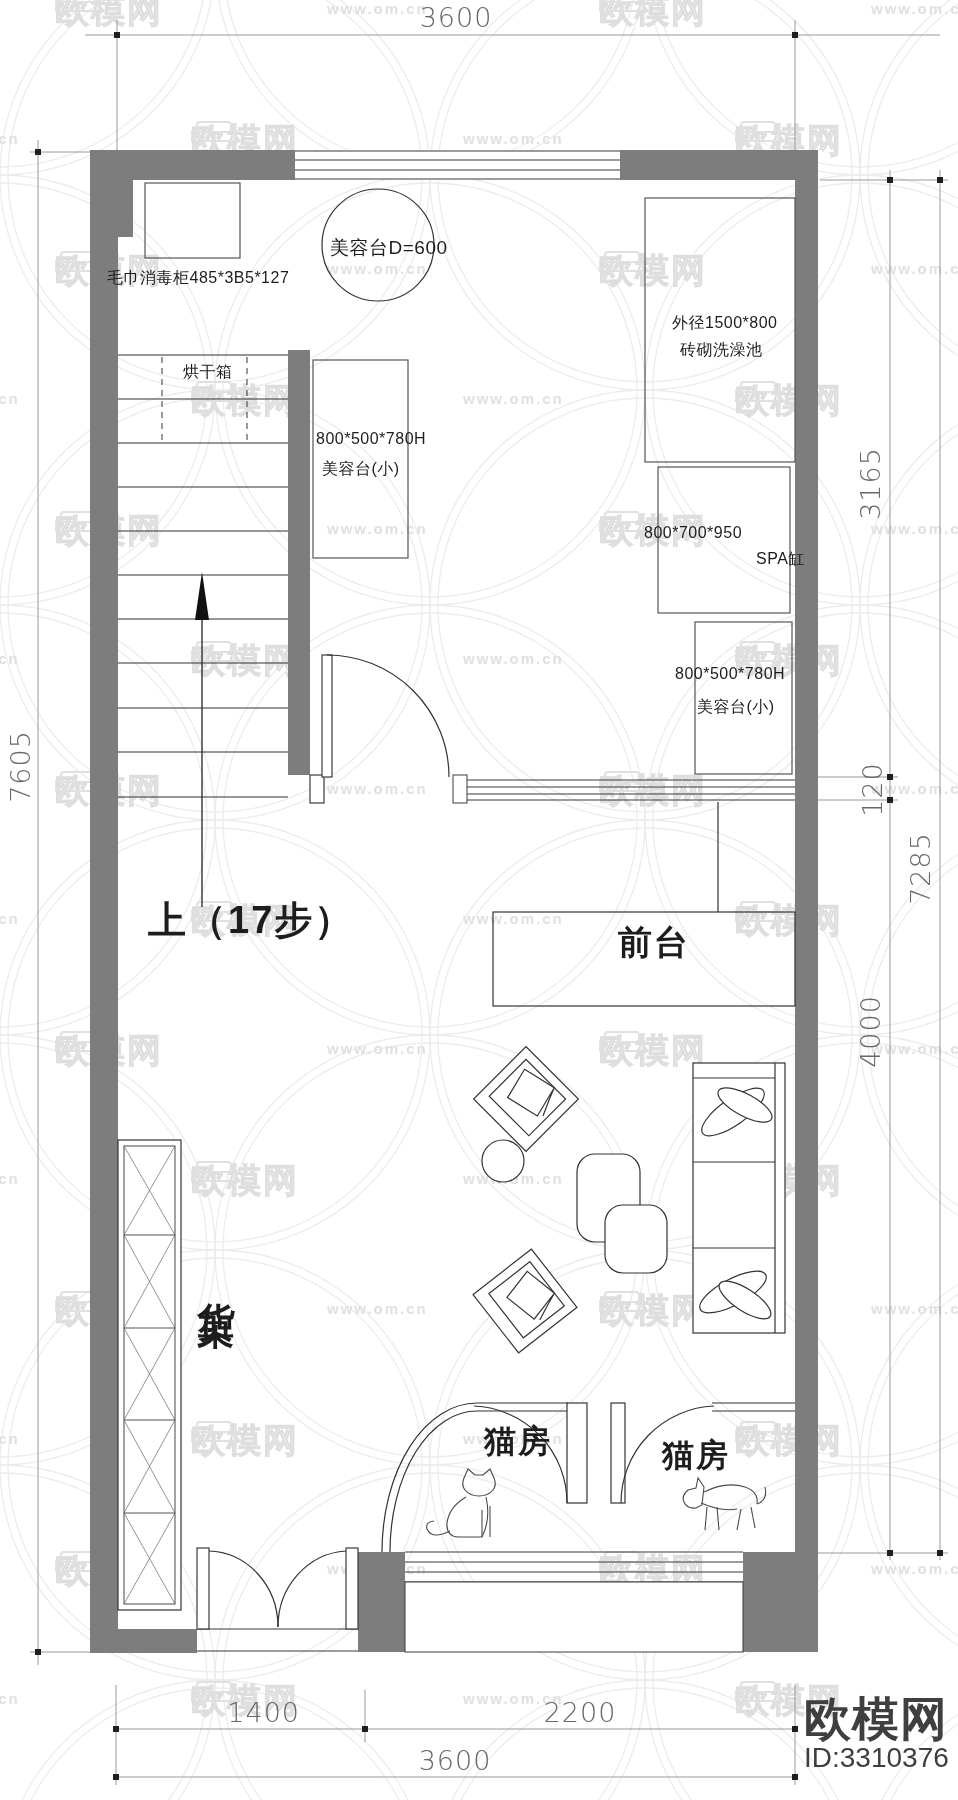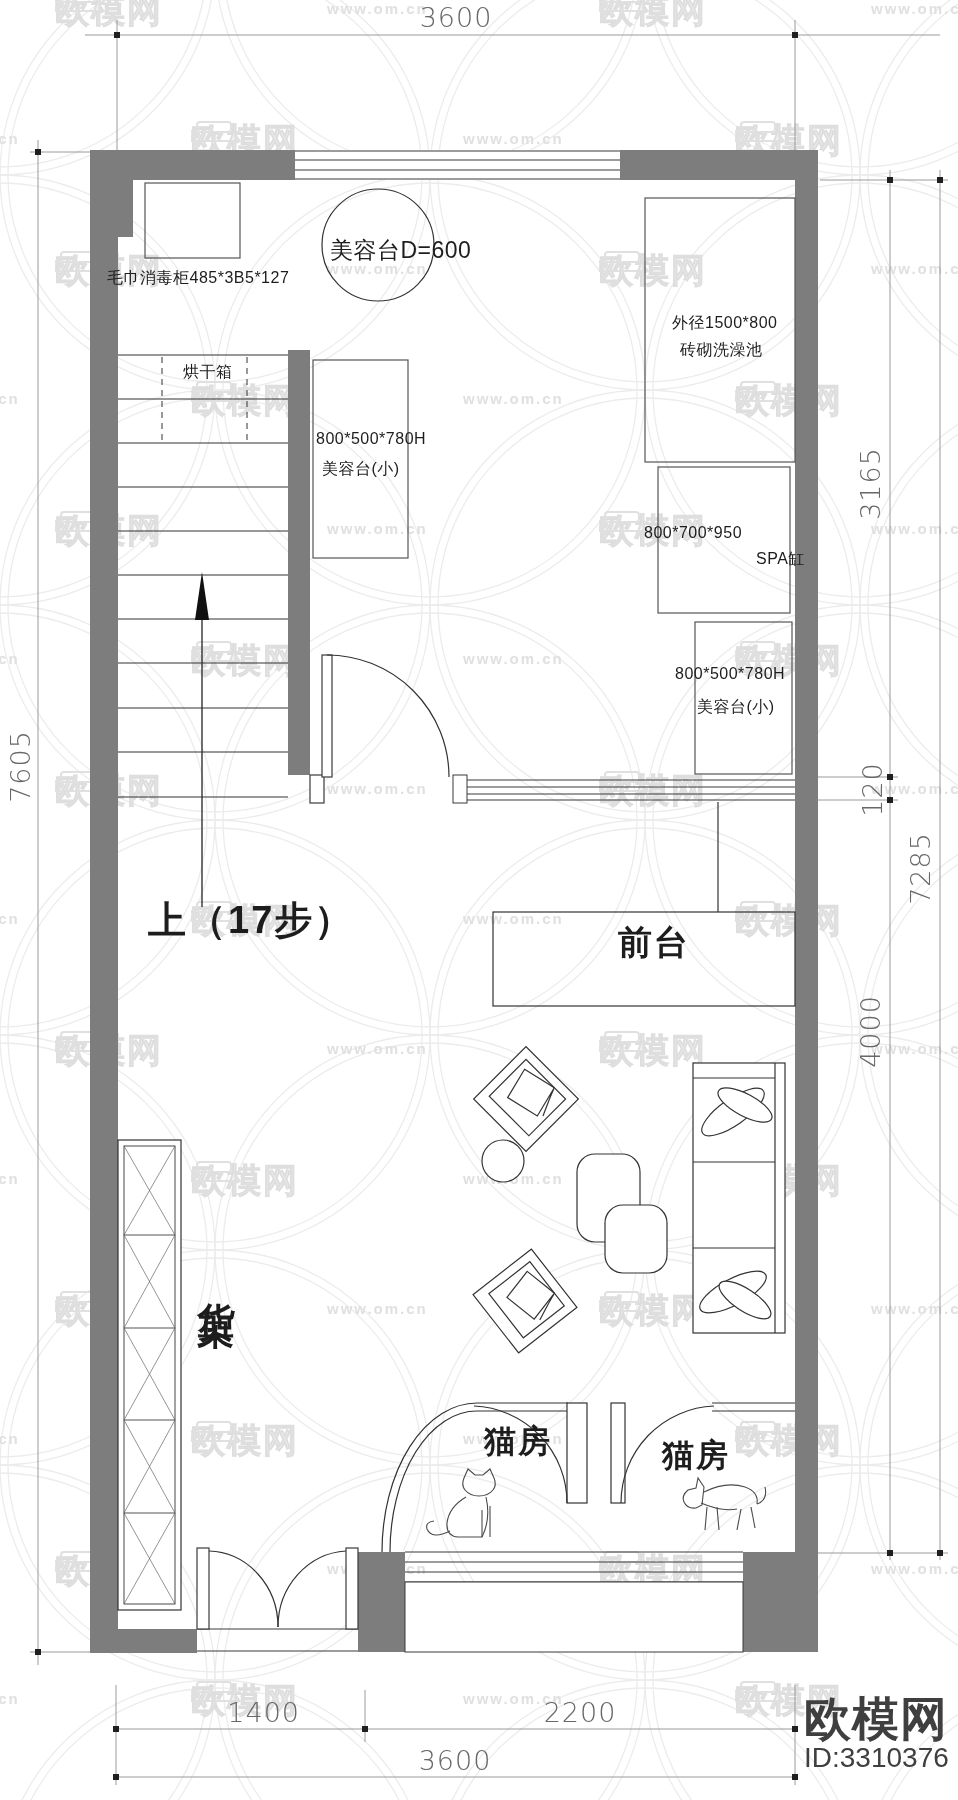--- a/index.html
+++ b/index.html
@@ -636,21 +636,21 @@
 
       <g>
         <rect x="197" y="1548" width="12" height="81" fill="#fff" stroke="#3a3a3a"></rect>
         <rect x="346" y="1548" width="12" height="81" fill="#fff" stroke="#3a3a3a"></rect>
         <path d="M209,1551 A71,76 0 0 1 278,1627"></path>
         <path d="M346,1551 A72,76 0 0 0 278,1627"></path>
       </g>
     </g>
   </svg>
 
-  <div class="lbl cad" style="left:330px;top:235px;font-size:23px">美容台D=600</div>
+  <div class="lbl cad" style="left:330px;top:235px;font-size:19px">美容台D=600</div>
   <div class="lbl cad" style="left:107px;top:268px">毛巾消毒柜485*3B5*127</div>
   <div class="lbl cad" style="left:183px;top:362px">烘干箱</div>
   <div class="lbl cad" style="left:316px;top:430px">800*500*780H</div>
   <div class="lbl cad" style="left:322px;top:459px">美容台(小)</div>
   <div class="lbl cad" style="left:672px;top:313px">外径1500*800</div>
   <div class="lbl cad" style="left:680px;top:340px">砖砌洗澡池</div>
   <div class="lbl cad" style="left:644px;top:524px">800*700*950</div>
   <div class="lbl cad" style="left:756px;top:549px">SPA缸</div>
   <div class="lbl cad" style="left:675px;top:665px">800*500*780H</div>
   <div class="lbl cad" style="left:697px;top:697px">美容台(小)</div>

